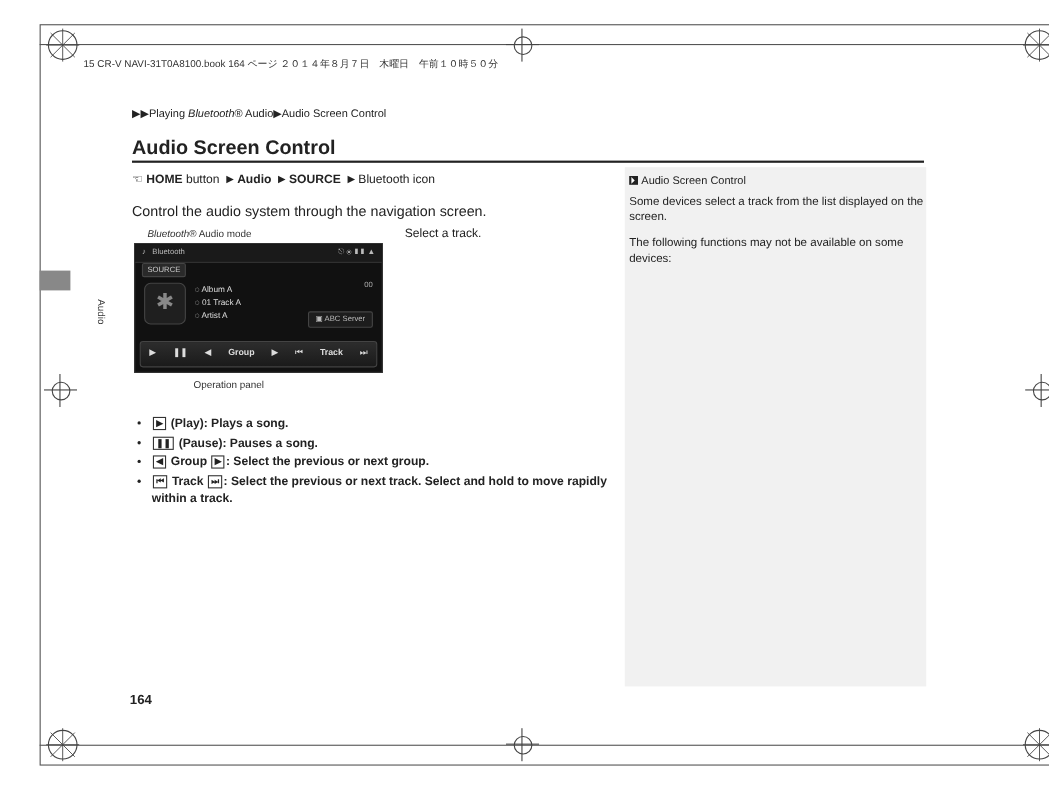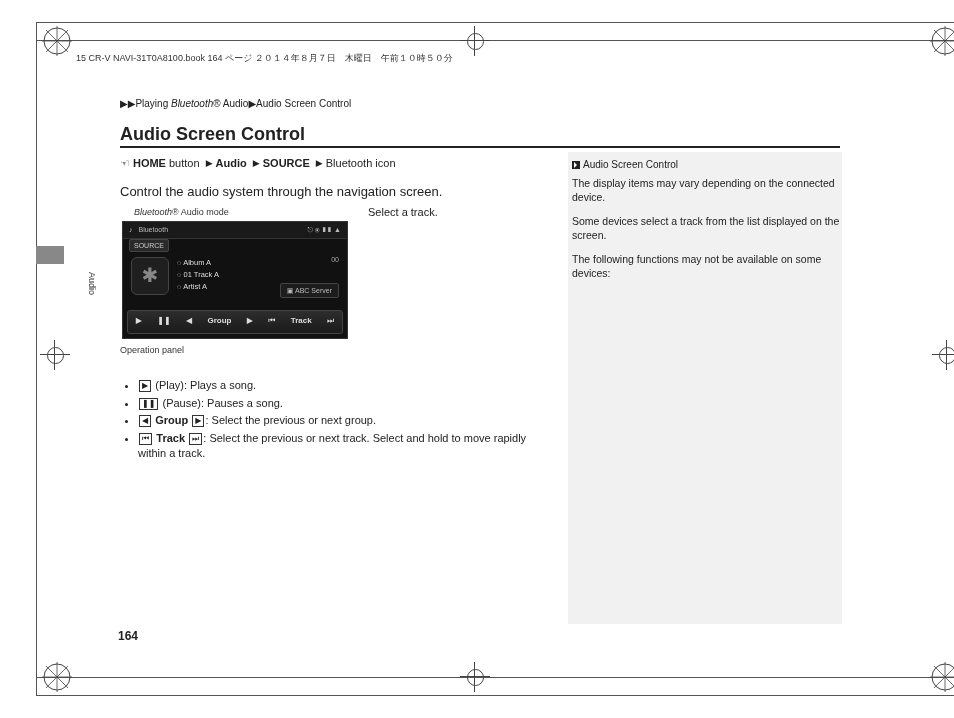--- a/index.html
+++ b/index.html
@@ -22,24 +22,24 @@
   .shot .top{height:16px;background:#1a1a1a;border-bottom:1px solid #333;display:flex;align-items:center;padding:0 6px;color:#bbb;font-size:7px;gap:6px;}
   .shot .src{height:14px;display:flex;align-items:center;padding:0 6px;}
   .shot .src span{font-size:7px;color:#ccc;background:#2a2a2a;border:1px solid #444;border-radius:2px;padding:1px 4px;}
   .shot .mid{position:relative;height:56px;}
   .shot .bt{position:absolute;left:8px;top:4px;width:36px;height:36px;border:1px solid #444;border-radius:6px;display:flex;align-items:center;justify-content:center;color:#888;font-size:20px;background:#1f1f1f;}
   .shot .rows{position:absolute;left:54px;top:4px;font-size:7.5px;color:#ddd;line-height:1.6;}
   .shot .srv{position:absolute;right:8px;top:30px;font-size:7px;color:#bbb;border:1px solid #444;padding:2px 6px;border-radius:2px;background:#1d1d1d;}
   .shot .cnt{position:absolute;right:8px;top:2px;font-size:7px;color:#aaa;}
   .shot .panel{position:absolute;bottom:4px;left:4px;right:4px;height:22px;background:linear-gradient(#2d2d2d,#1a1a1a);border:1px solid #444;border-radius:3px;display:flex;align-items:center;justify-content:space-around;color:#ddd;font-size:8px;}
   .shot .panel .lbl{font-weight:600;}
-  .op-label{font-size:9px;color:#333;margin-top:4px;}
+  .op-label{font-size:9px;color:#333;margin-left:56px;margin-top:4px;}
   .select-track{position:absolute;left:368px;top:205px;font-size:11px;}
   .items{font-size:11px;margin-top:22px;}
-  .items ul{margin:4px 0 0 4px;padding-left:14px;}
+  .items ul{margin:4px 0 0 4px;padding-left:14px;font-weight:bold;}
   .items li{margin-bottom:3px;}
   .iconbox{display:inline-block;border:1px solid #333;padding:0 2px;font-size:8px;line-height:10px;vertical-align:1px;margin:0 1px;}
   .sidebox{position:absolute;left:568px;top:152px;width:274px;height:472px;background:#f1f1f1;}
   .side-head{font-size:10px;margin:2px 0 4px 0;}
   .side-head .arr{display:inline-block;width:8px;height:8px;background:#222;margin-right:3px;vertical-align:-1px;position:relative;}
   .side-head .arr:after{content:"";position:absolute;left:2px;top:1px;border-left:3px solid #fff;border-top:3px solid transparent;border-bottom:3px solid transparent;}
   .right-col p{margin:0 0 10px 0;}
   .right-col ul{margin:2px 0 0 2px;padding-left:12px;}
   .tabcut{position:absolute;left:36px;top:246px;width:28px;height:18px;background:#888;}
   .vside{position:absolute;left:86px;top:272px;font-size:9px;color:#333;writing-mode:vertical-rl;}
@@ -164,19 +164,18 @@
         <li><span class="iconbox">◀</span> <b>Group</b> <span class="iconbox">▶</span><span>: Select the previous or next group.</span></li>
         <li><span class="iconbox">⏮</span> <b>Track</b> <span class="iconbox">⏭</span><span>: Select the previous or next track. Select and hold to move rapidly</span><br><span style="margin-left:0">within a track.</span></li>
       </ul>
     </div>
   </div>
 
   <div class="select-track">Select a track.</div>
 
   <div class="right-col">
     <div class="side-head"><span class="arr"></span><span>Audio Screen Control</span></div>
-    <p>The display items may vary depending on the connected device.</p>
     <p>Some devices select a track from the list displayed on the screen.</p>
     <p style="margin-bottom:2px">The following functions may not be available on some devices:</p>
   </div>
 
   <div class="pnum">164</div>
 </div>
 
 </body></html>

